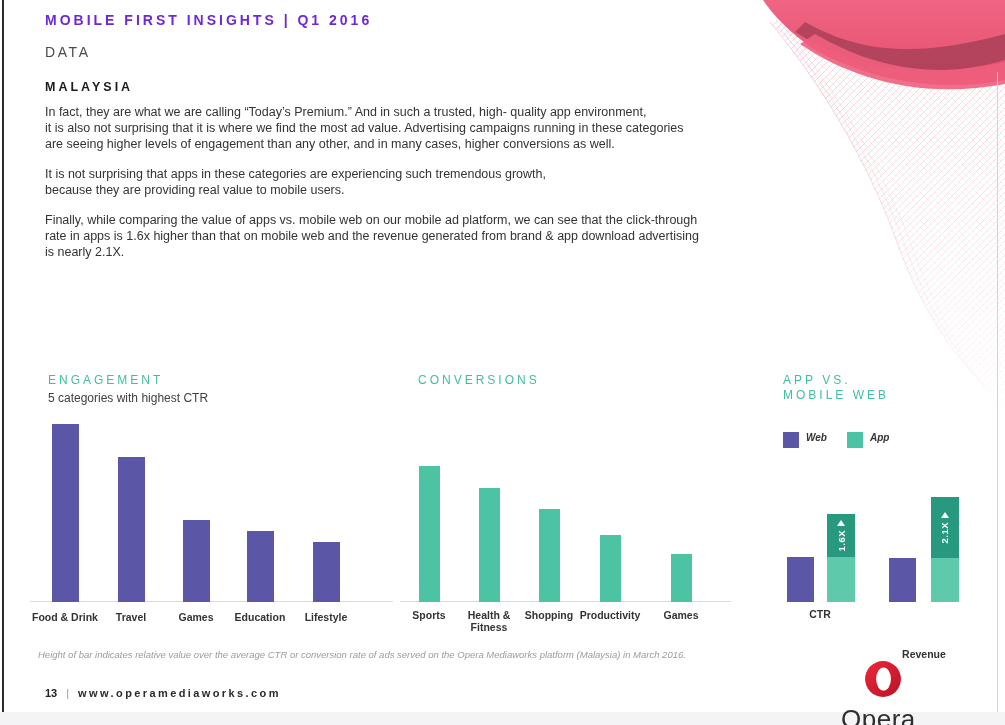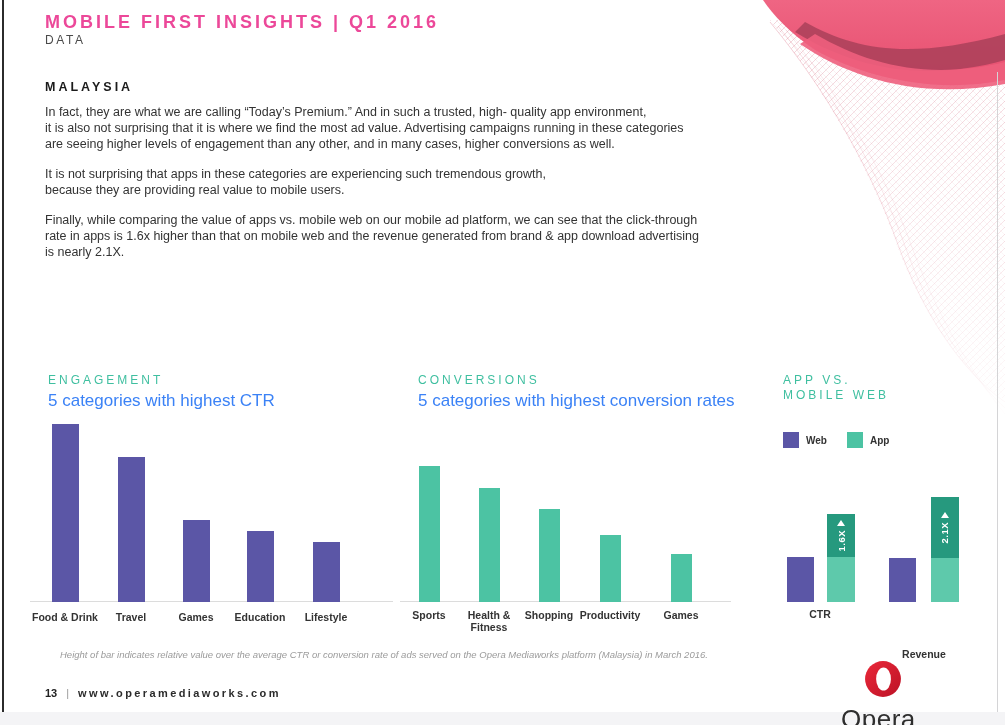--- a/index.html
+++ b/index.html
@@ -6,45 +6,45 @@
   #stage{
     position:relative;width:1005px;height:725px;overflow:hidden;background:#ffffff;
     font-family:"Liberation Sans",sans-serif;color:#333;
   }
   .abs{position:absolute;}
   
   .left-edge{left:2px;top:0;width:2px;height:716px;background:#2b2b2b;}
   .right-edge{left:997px;top:72px;width:1px;height:653px;background:#d4d4d6;}
   .bottom-strip{left:0;top:712px;width:1005px;height:13px;background:#f4f4f6;}
   
-  .kicker{left:45px;top:12px;font-size:18px;font-weight:bold;letter-spacing:3px;color:#ec4899;}
-  .kicker-sub{left:45px;top:33px;font-size:12px;letter-spacing:2.6px;color:#4a4a4a;}
+  .kicker{left:45px;top:12px;font-size:14px;font-weight:bold;letter-spacing:3px;color:#6d28d9;}
+  .kicker-sub{left:45px;top:44px;font-size:14px;letter-spacing:2.6px;color:#4a4a4a;}
   .heading{left:45px;top:80px;font-size:12.5px;font-weight:bold;letter-spacing:3px;color:#1b1b1b;}
   .body-copy{left:45px;top:104px;width:660px;}
   .body-copy p{margin:0 0 14px 0;font-size:12.5px;line-height:16px;color:#333;white-space:pre-line;}
   
   .sec-title{font-size:12px;font-weight:normal;letter-spacing:3px;color:#3fbfa0;white-space:pre-line;line-height:15px;}
-  .sec-sub{font-size:17px;color:#3b82f6;}
+  .sec-sub{font-size:12px;color:#404040;}
   
   .baseline{position:absolute;top:601px;height:1px;background:#dcdcdc;}
   .vbar{position:absolute;bottom:123px;}
   .cat-label{position:absolute;top:611px;font-size:10.5px;font-weight:bold;color:#333;
              text-align:center;line-height:12px;}
   .legend{left:783px;top:432px;display:flex;align-items:center;gap:20px;}
-  .legend .item{display:flex;align-items:center;gap:7px;}
+  .legend .item{display:flex;gap:7px;font-style:italic;}
   .legend .sw{width:16px;height:16px;display:inline-block;}
   .legend .lab{font-size:10px;font-weight:bold;color:#333;}
   .mult{position:absolute;left:0;top:0;width:100%;display:flex;flex-direction:column;
         align-items:center;justify-content:center;}
   .mult .tri{width:0;height:0;border-left:4px solid transparent;border-right:4px solid transparent;
              border-bottom:6px solid #fff;margin-bottom:4px;}
   .mult .txt{writing-mode:vertical-rl;transform:rotate(180deg);font-size:9.5px;font-weight:bold;
              color:#fff;letter-spacing:.5px;}
   
-  .footnote{left:60px;top:649px;font-size:9.5px;font-style:italic;color:#9b9b9b;width:720px;}
+  .footnote{left:38px;top:649px;font-size:9.5px;font-style:italic;color:#9b9b9b;width:720px;}
   .footer{left:45px;top:687px;display:flex;align-items:center;gap:9px;}
   .footer .pg{font-size:11px;font-weight:bold;color:#222;}
   .footer .sep{font-size:11px;color:#999;}
   .footer .url{font-size:11px;font-weight:bold;letter-spacing:2.4px;color:#2b2b2b;}
   .logo{left:841px;top:660px;display:flex;align-items:center;gap:8px;flex-direction:column;}
   .logo .words{display:flex;flex-direction:column;line-height:1;}
   .logo .nm{font-size:26px;color:#2e2e2e;letter-spacing:.5px;}
   .logo .sub{font-size:10px;font-weight:bold;letter-spacing:1.3px;color:#3a3a3a;margin-top:2px;}
 </style>
 </head>
@@ -98,21 +98,20 @@
 because they are providing real value to mobile users.</p>
     <p>Finally, while comparing the value of apps vs. mobile web on our mobile ad platform, we can see that the click-through
 rate in apps is 1.6x higher than that on mobile web and the revenue generated from brand &amp; app download advertising
 is nearly 2.1X.</p>
   </div>
 
   <div class="abs sec-title" style="left:48px;top:373px;">ENGAGEMENT</div>
   <div class="abs sec-sub" style="left:48px;top:391px;">5 categories with highest CTR</div>
 
   <div class="abs sec-title" style="left:418px;top:373px;">CONVERSIONS</div>
-  <div class="abs sec-sub" style="left:418px;top:391px;">5 categories with highest conversion rates</div>
 
   <div class="abs sec-title" style="left:783px;top:373px;width:140px;">APP VS.
 MOBILE WEB</div>
 
   <div class="abs legend">
     <span class="item">
       <span class="sw" style="background: rgb(91, 86, 166);"></span>
       <span class="lab">Web</span>
     </span>
     <span class="item">

